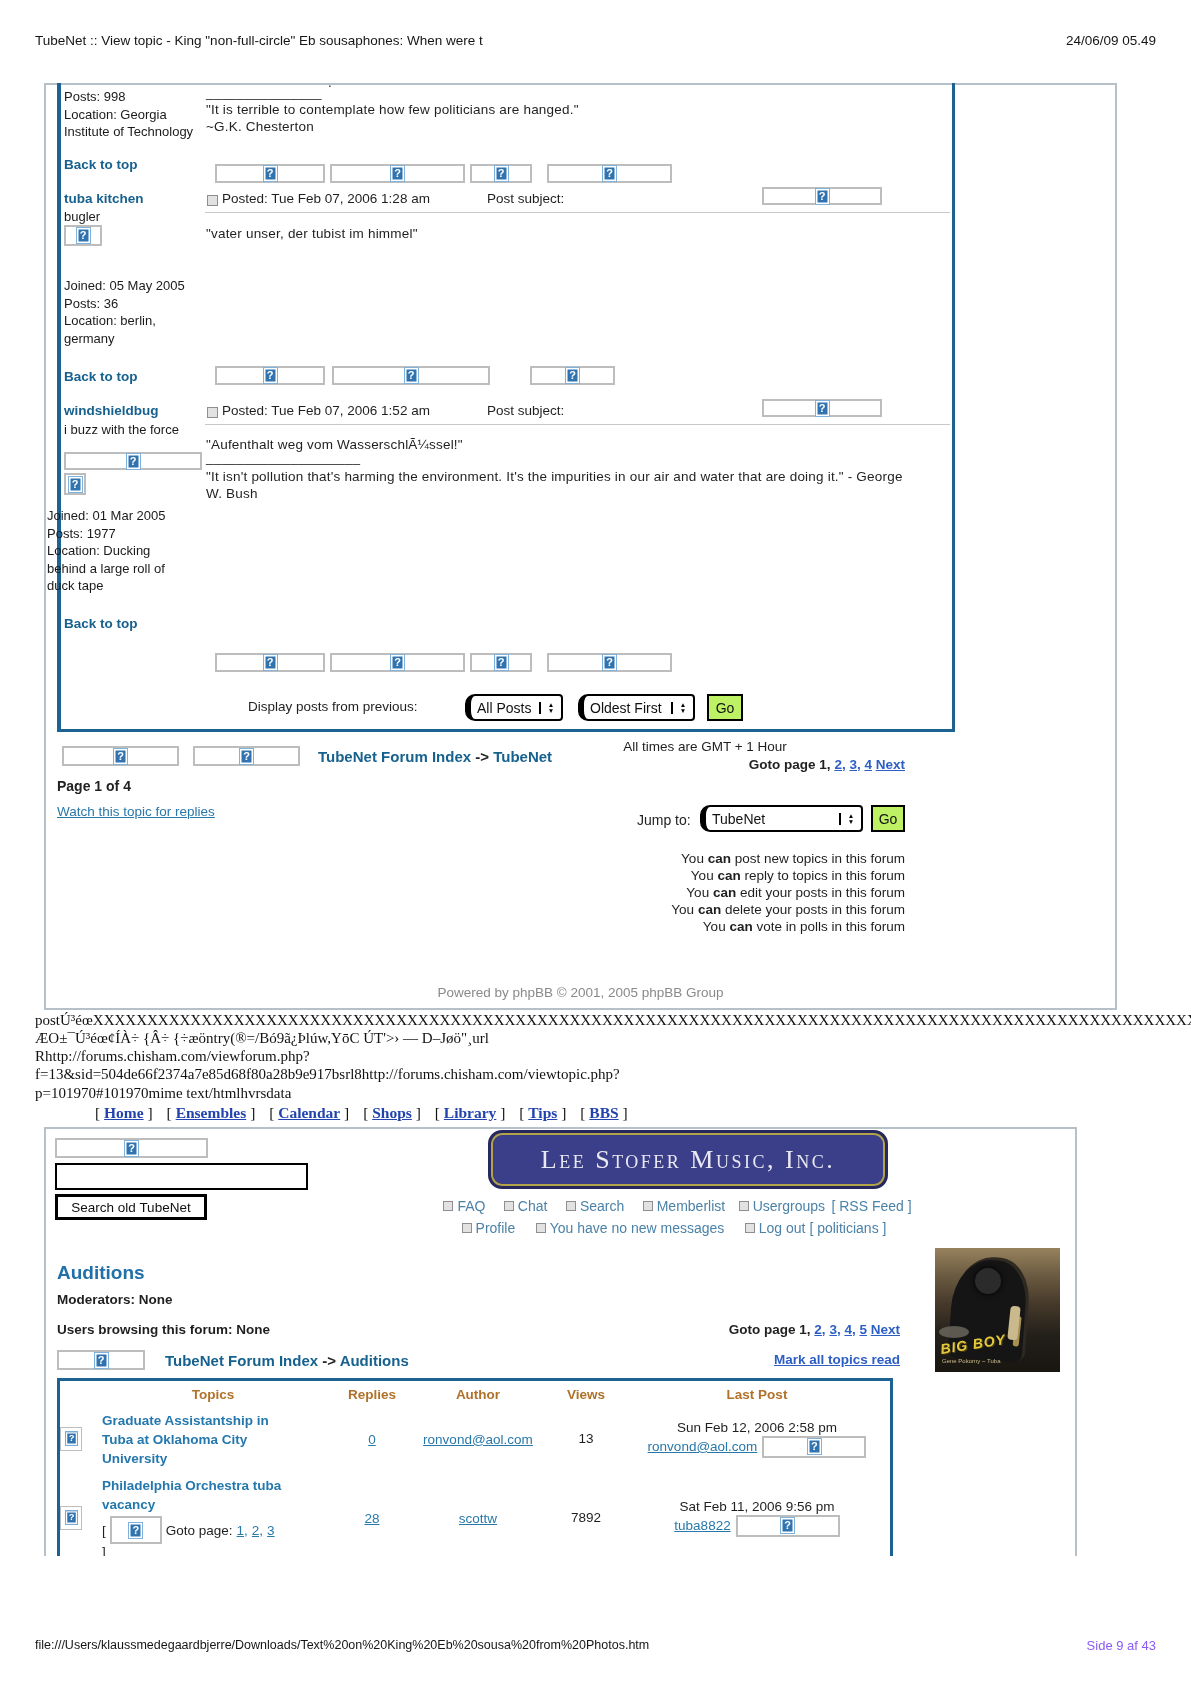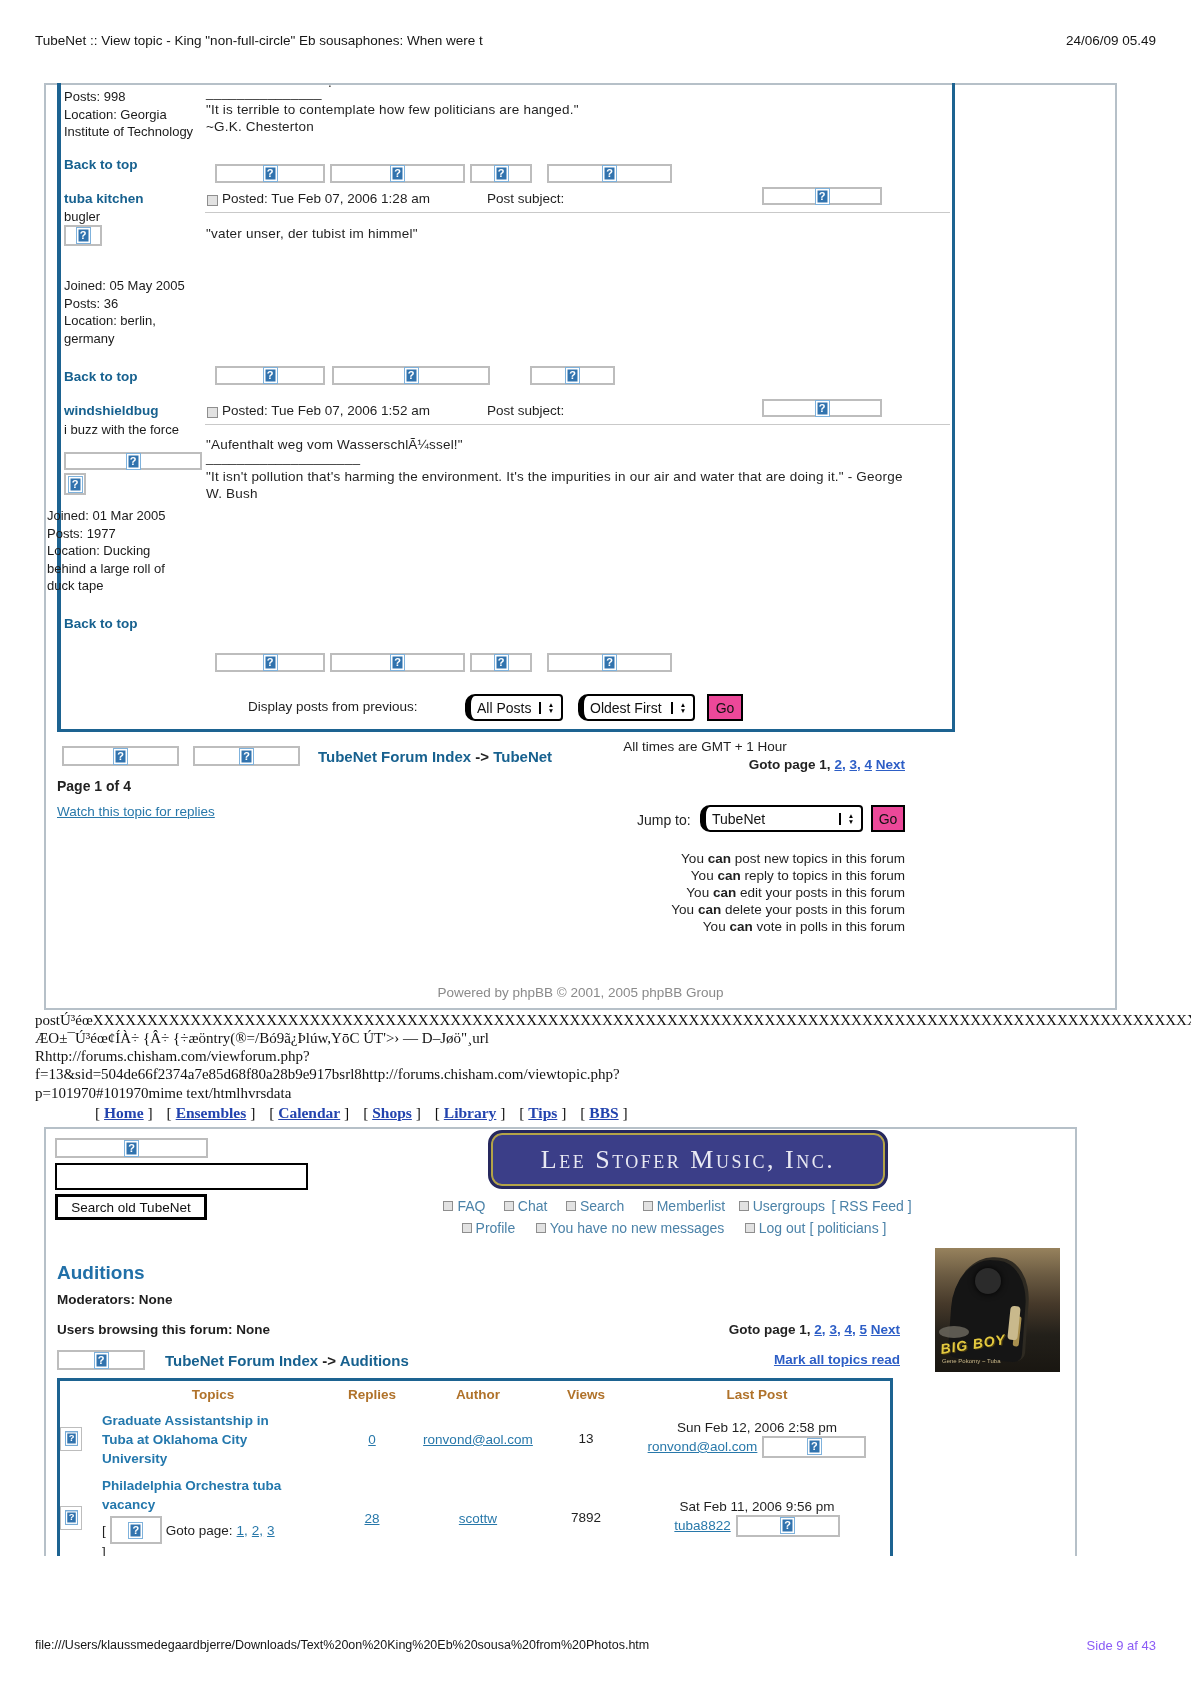--- a/index.html
+++ b/index.html
@@ -18,21 +18,21 @@
   .rt{text-align:right;}
   .ct{text-align:center;}
   .frame{border:2px solid #b6c0c8;}
   .bluebox{border:3px solid #1d6391;border-left-width:4px;}
   .bbtn{border:2px solid #bdbdbd;background:#fff;display:flex;align-items:center;justify-content:center;}
   .qicon{width:15px;height:17px;background:#3173ae;border:1px solid #7fb2dc;box-shadow:inset 0 0 0 1.5px #fff;color:#fff;font-weight:bold;font-size:11px;line-height:15px;text-align:center;display:inline-block;box-sizing:border-box;}
   .gsq{width:10px;height:10px;background:#e2e2e2;border:1px solid #8e8e8e;display:inline-block;box-sizing:border-box;margin-right:4px;}
   .sel{display:flex;align-items:center;border:2px solid #000;border-left:6px solid #000;border-radius:10px 4px 4px 10px;background:#fff;}
   .sel .txt{flex:1;display:flex;align-items:center;padding:0 6px;font-size:14px;white-space:nowrap;overflow:hidden;color:#111;}
   .sel .arr{border-left:2px solid #000;width:20px;display:flex;flex-direction:column;align-items:center;justify-content:center;font-size:6.5px;line-height:6px;color:#000;}
-  .gobtn{border:2px solid #000;background:#ec4899;display:flex;align-items:center;justify-content:center;font-size:14px;color:#111;}
+  .gobtn{border:2px solid #000;background:#bef264;display:flex;align-items:center;justify-content:center;font-size:14px;color:#111;}
   .serif{font-family:"Liberation Serif",serif;}
   .navl{color:#2243ae;font-weight:bold;text-decoration:underline;}
   .menuitem{color:#4b82a8;font-size:14px;white-space:nowrap;}
   .hr{border-top:1px solid #c9c9c9;height:0;}
   .uinfo{font-size:13px;line-height:17.5px;color:#1a1a1a;width:142px;}
   .uinfo div{margin:0;}
   .msg{font-size:13.5px;color:#1f1f1f;line-height:17px;letter-spacing:.2px;}
   .banner{background:#3b3e88;border:3px solid #26285e;border-radius:14px;box-shadow:inset 0 0 0 2px #b3a348;color:#e9e9f3;display:flex;align-items:center;justify-content:center;font-family:"Liberation Serif",serif;font-variant:small-caps;letter-spacing:2.5px;font-size:26px;}
   .trow{display:flex;}
   .c-ico{width:30px;flex:none;}

